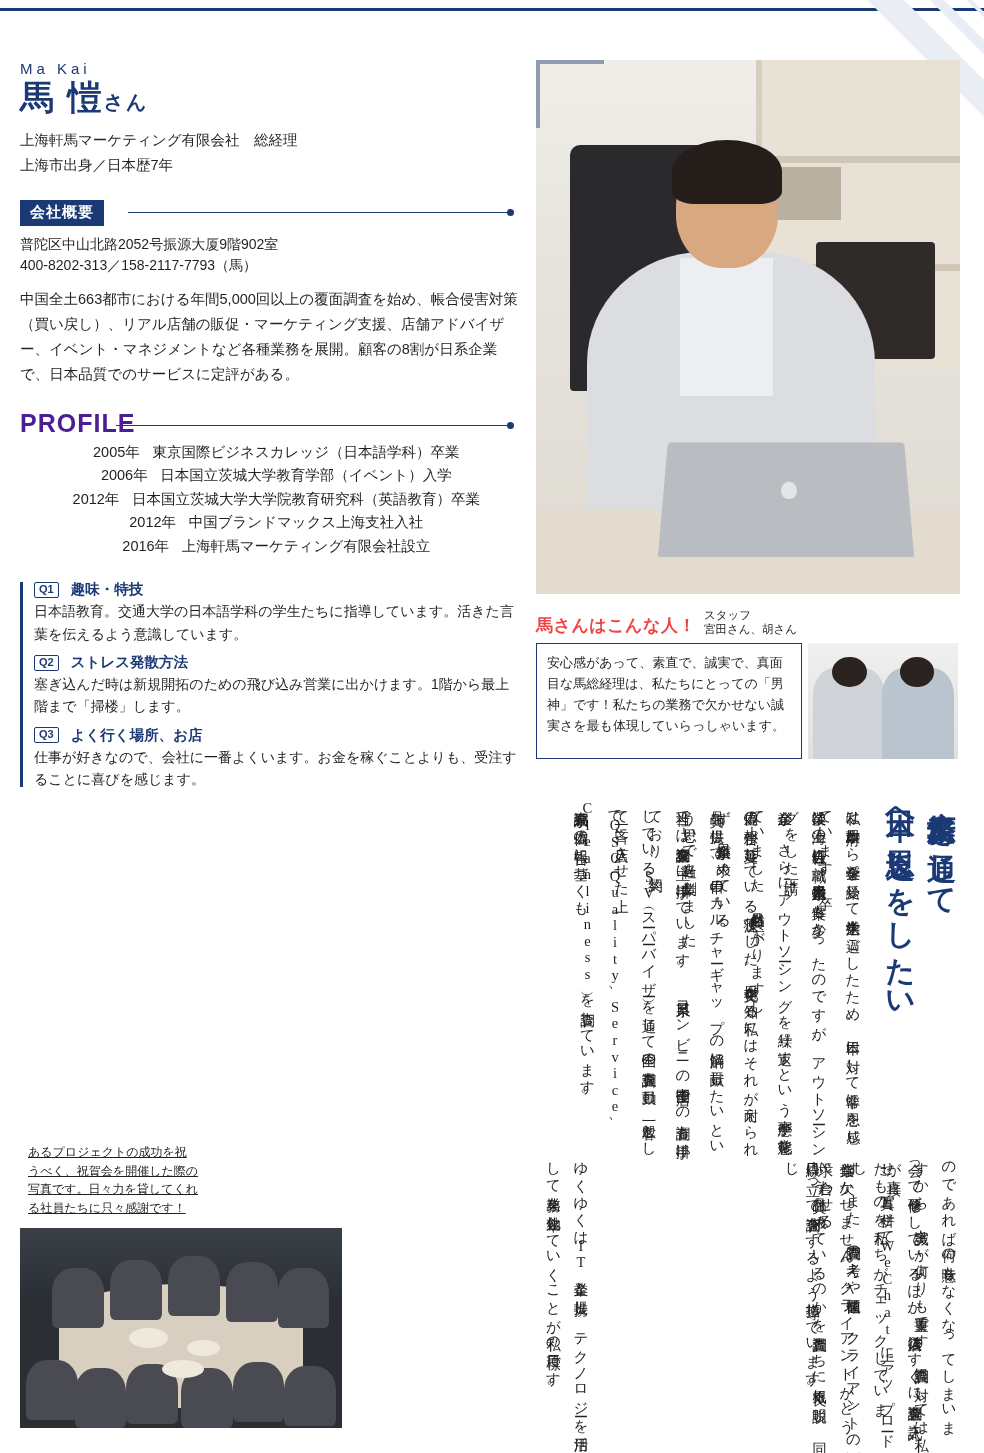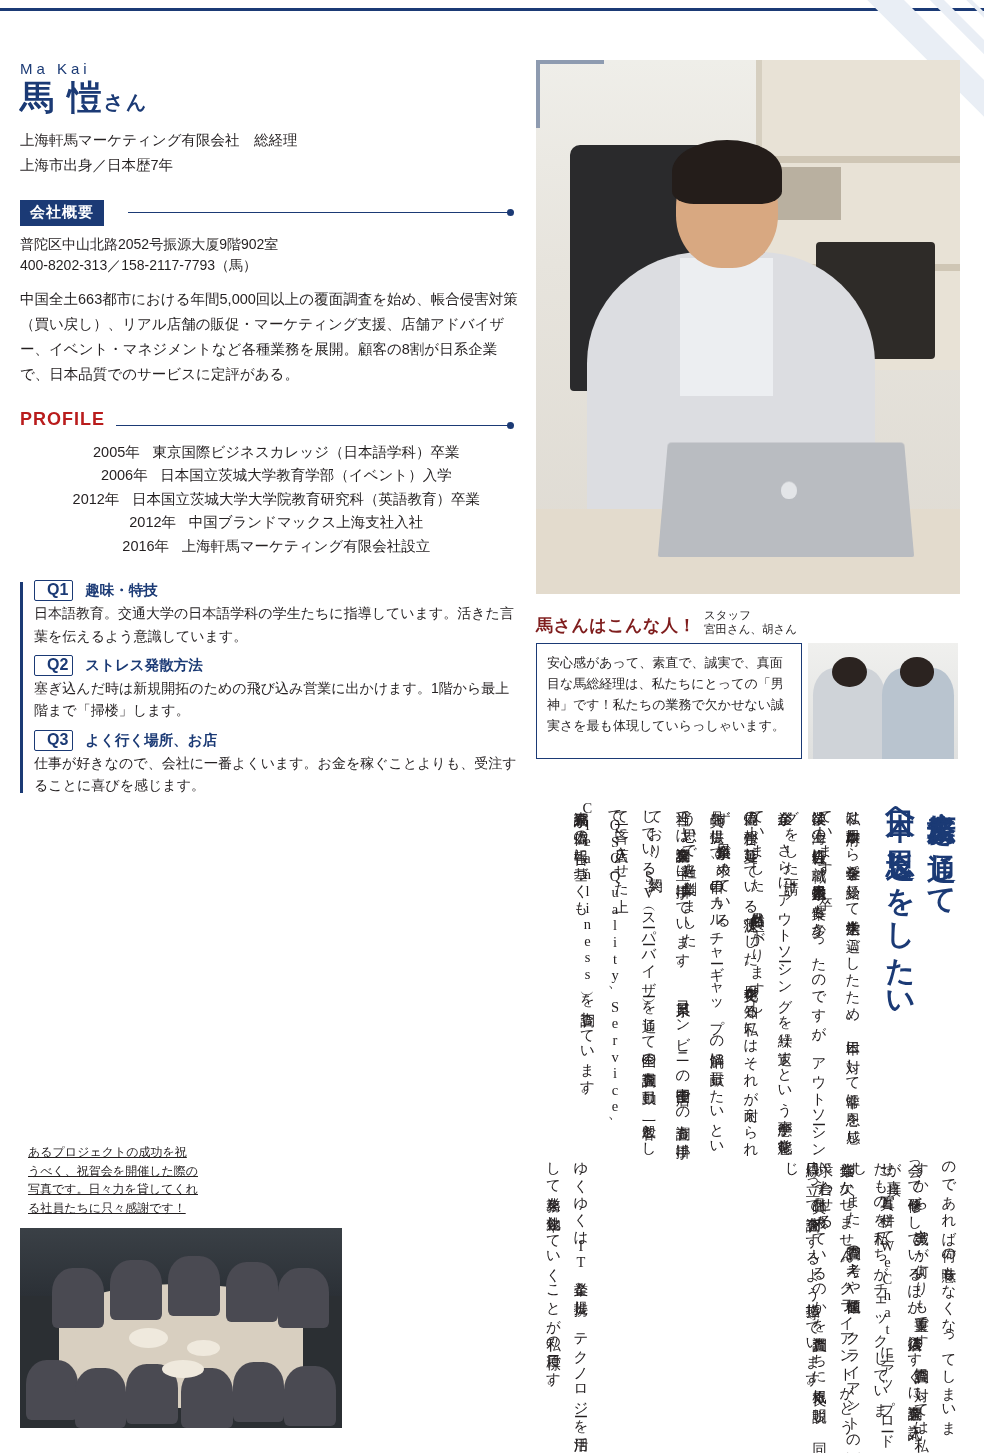--- a/index.html
+++ b/index.html
@@ -118,23 +118,23 @@
     font-size: 14.5px;
     line-height: 1.72;
   }
 
   .profile-head {
     margin-top: 22px;
     position: relative;
     height: 28px;
   }
   .profile-head .ptitle {
-    font-size: 18px;
-    font-weight: bold;
-    color: #b91c1c;
+    font-size: 25px;
+    font-weight: bold;
+    color: #4c1d95;
     letter-spacing: 1px;
     display: inline-block;
   }
   .profile-head .line {
     position: absolute;
     left: 96px;
     right: 10px;
     top: 16px;
     height: 1px;
     background: #1b3a75;
@@ -188,23 +188,23 @@
   .qhead {
     display: flex;
     align-items: center;
     gap: 6px;
     margin-bottom: 1px;
   }
   .qbadge {
     display: inline-block;
     border: 1px solid #1b3a75;
     color: #1b3a75;
-    font-size: 16px;
-    font-weight: bold;
-    padding: 1px 4px 2px 12px;
+    font-size: 11px;
+    font-weight: bold;
+    padding: 1px 4px 2px 4px;
     line-height: 1;
     border-radius: 2px;
   }
   .qlabel {
     font-size: 14.5px;
     font-weight: bold;
     color: #1b3a75;
     margin-left: 6px;
   }
   .qbody {
@@ -351,21 +351,21 @@
     width: 424px;
   }
   .staff-title-row {
     display: flex;
     align-items: flex-end;
     gap: 8px;
   }
   .staff-title {
     font-size: 17px;
     font-weight: bold;
-    color: #7f1d1d;
+    color: #ef4444;
     letter-spacing: 0.5px;
   }
   .staff-meta {
     font-size: 11.5px;
     line-height: 1.25;
     color: #231f20;
   }
   .staff-body-row {
     display: flex;
     margin-top: 6px;

